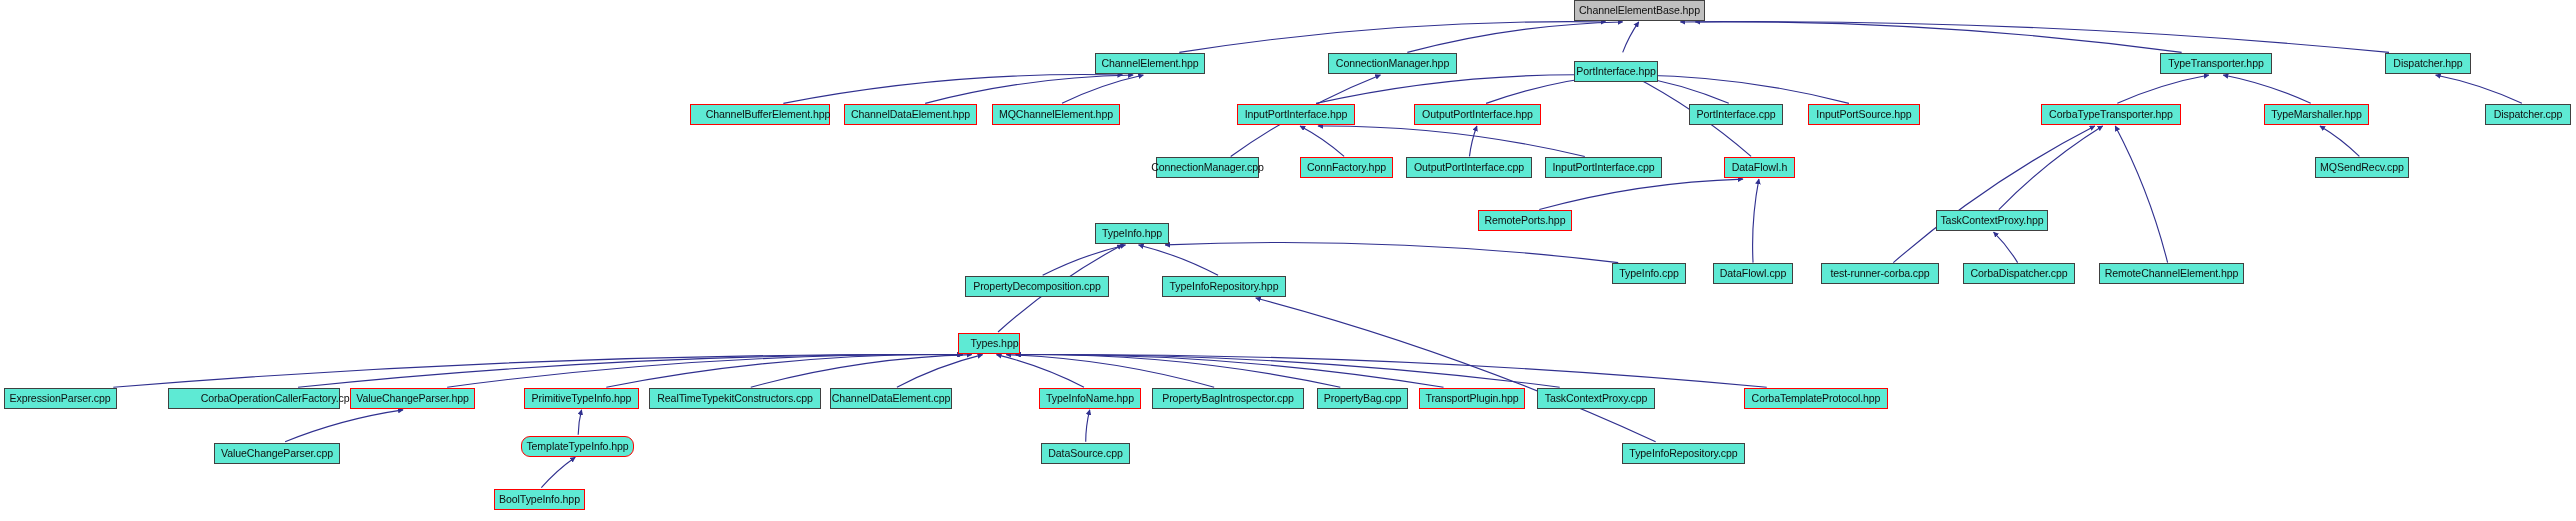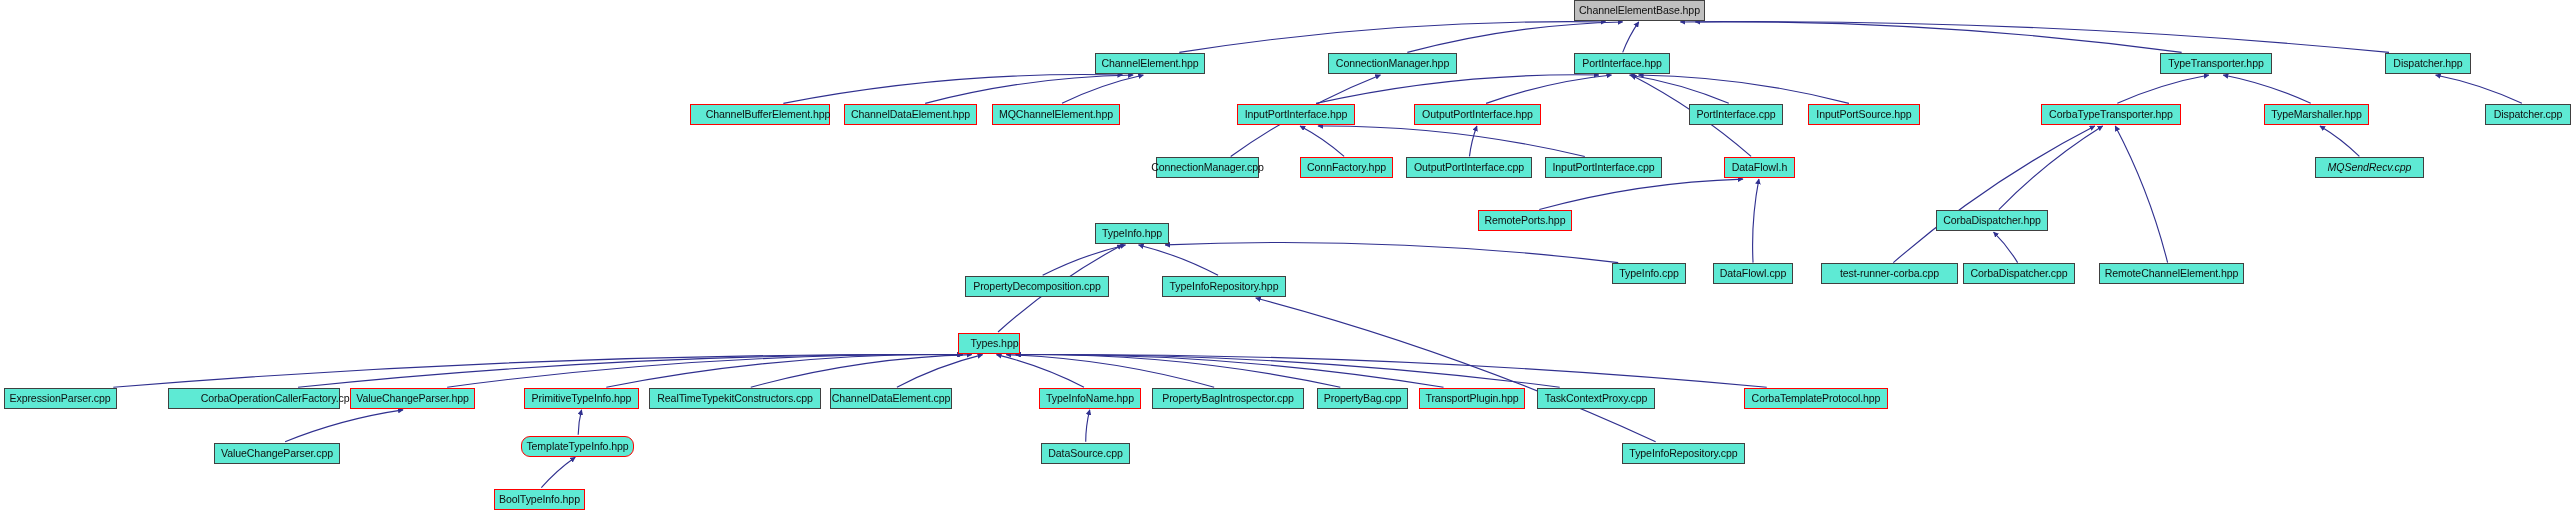--- a/index.html
+++ b/index.html
@@ -114,21 +114,21 @@
   <div id="nodes">
       <div class="node root" style="left: 1574px; top: 0px; width: 131px;">
         <span class="node-label">ChannelElementBase.hpp</span>
       </div>
       <div class="node" style="left: 1095px; top: 53px; width: 110px;">
         <span class="node-label">ChannelElement.hpp</span>
       </div>
       <div class="node" style="left: 1328px; top: 53px; width: 129px;">
         <span class="node-label">ConnectionManager.hpp</span>
       </div>
-      <div class="node" style="left: 1574px; top: 53px; width: 96px;">
+      <div class="node" style="left: 1574px; top: 61px; width: 84px;">
         <span class="node-label">PortInterface.hpp</span>
       </div>
       <div class="node" style="left: 2160px; top: 53px; width: 112px;">
         <span class="node-label">TypeTransporter.hpp</span>
       </div>
       <div class="node" style="left: 2385px; top: 53px; width: 86px;">
         <span class="node-label">Dispatcher.hpp</span>
       </div>
       <div class="node red" style="left: 690px; top: 104px; width: 140px; padding-left: 16px;">
         <span class="node-label">ChannelBufferElement.hpp</span>
@@ -168,39 +168,39 @@
       </div>
       <div class="node" style="left: 1406px; top: 157px; width: 126px;">
         <span class="node-label">OutputPortInterface.cpp</span>
       </div>
       <div class="node" style="left: 1545px; top: 157px; width: 117px;">
         <span class="node-label">InputPortInterface.cpp</span>
       </div>
       <div class="node red" style="left: 1724px; top: 157px; width: 71px;">
         <span class="node-label">DataFlowI.h</span>
       </div>
-      <div class="node" style="left: 2315px; top: 157px; width: 109px; font-style: italic;">
+      <div class="node" style="left: 2315px; top: 157px; width: 94px;">
         <span class="node-label">MQSendRecv.cpp</span>
       </div>
       <div class="node red" style="left: 1478px; top: 210px; width: 94px;">
         <span class="node-label">RemotePorts.hpp</span>
       </div>
       <div class="node" style="left: 1936px; top: 210px; width: 112px;">
-        <span class="node-label">CorbaDispatcher.hpp</span>
+        <span class="node-label">TaskContextProxy.hpp</span>
       </div>
       <div class="node" style="left: 1095px; top: 223px; width: 74px;">
         <span class="node-label">TypeInfo.hpp</span>
       </div>
       <div class="node" style="left: 1612px; top: 263px; width: 74px;">
         <span class="node-label">TypeInfo.cpp</span>
       </div>
       <div class="node" style="left: 1713px; top: 263px; width: 80px;">
         <span class="node-label">DataFlowI.cpp</span>
       </div>
-      <div class="node" style="left: 1821px; top: 263px; width: 137px;">
+      <div class="node" style="left: 1821px; top: 263px; width: 118px;">
         <span class="node-label">test-runner-corba.cpp</span>
       </div>
       <div class="node" style="left: 1963px; top: 263px; width: 112px;">
         <span class="node-label">CorbaDispatcher.cpp</span>
       </div>
       <div class="node" style="left: 2099px; top: 263px; width: 145px;">
         <span class="node-label">RemoteChannelElement.hpp</span>
       </div>
       <div class="node" style="left: 965px; top: 276px; width: 144px;">
         <span class="node-label">PropertyDecomposition.cpp</span>

